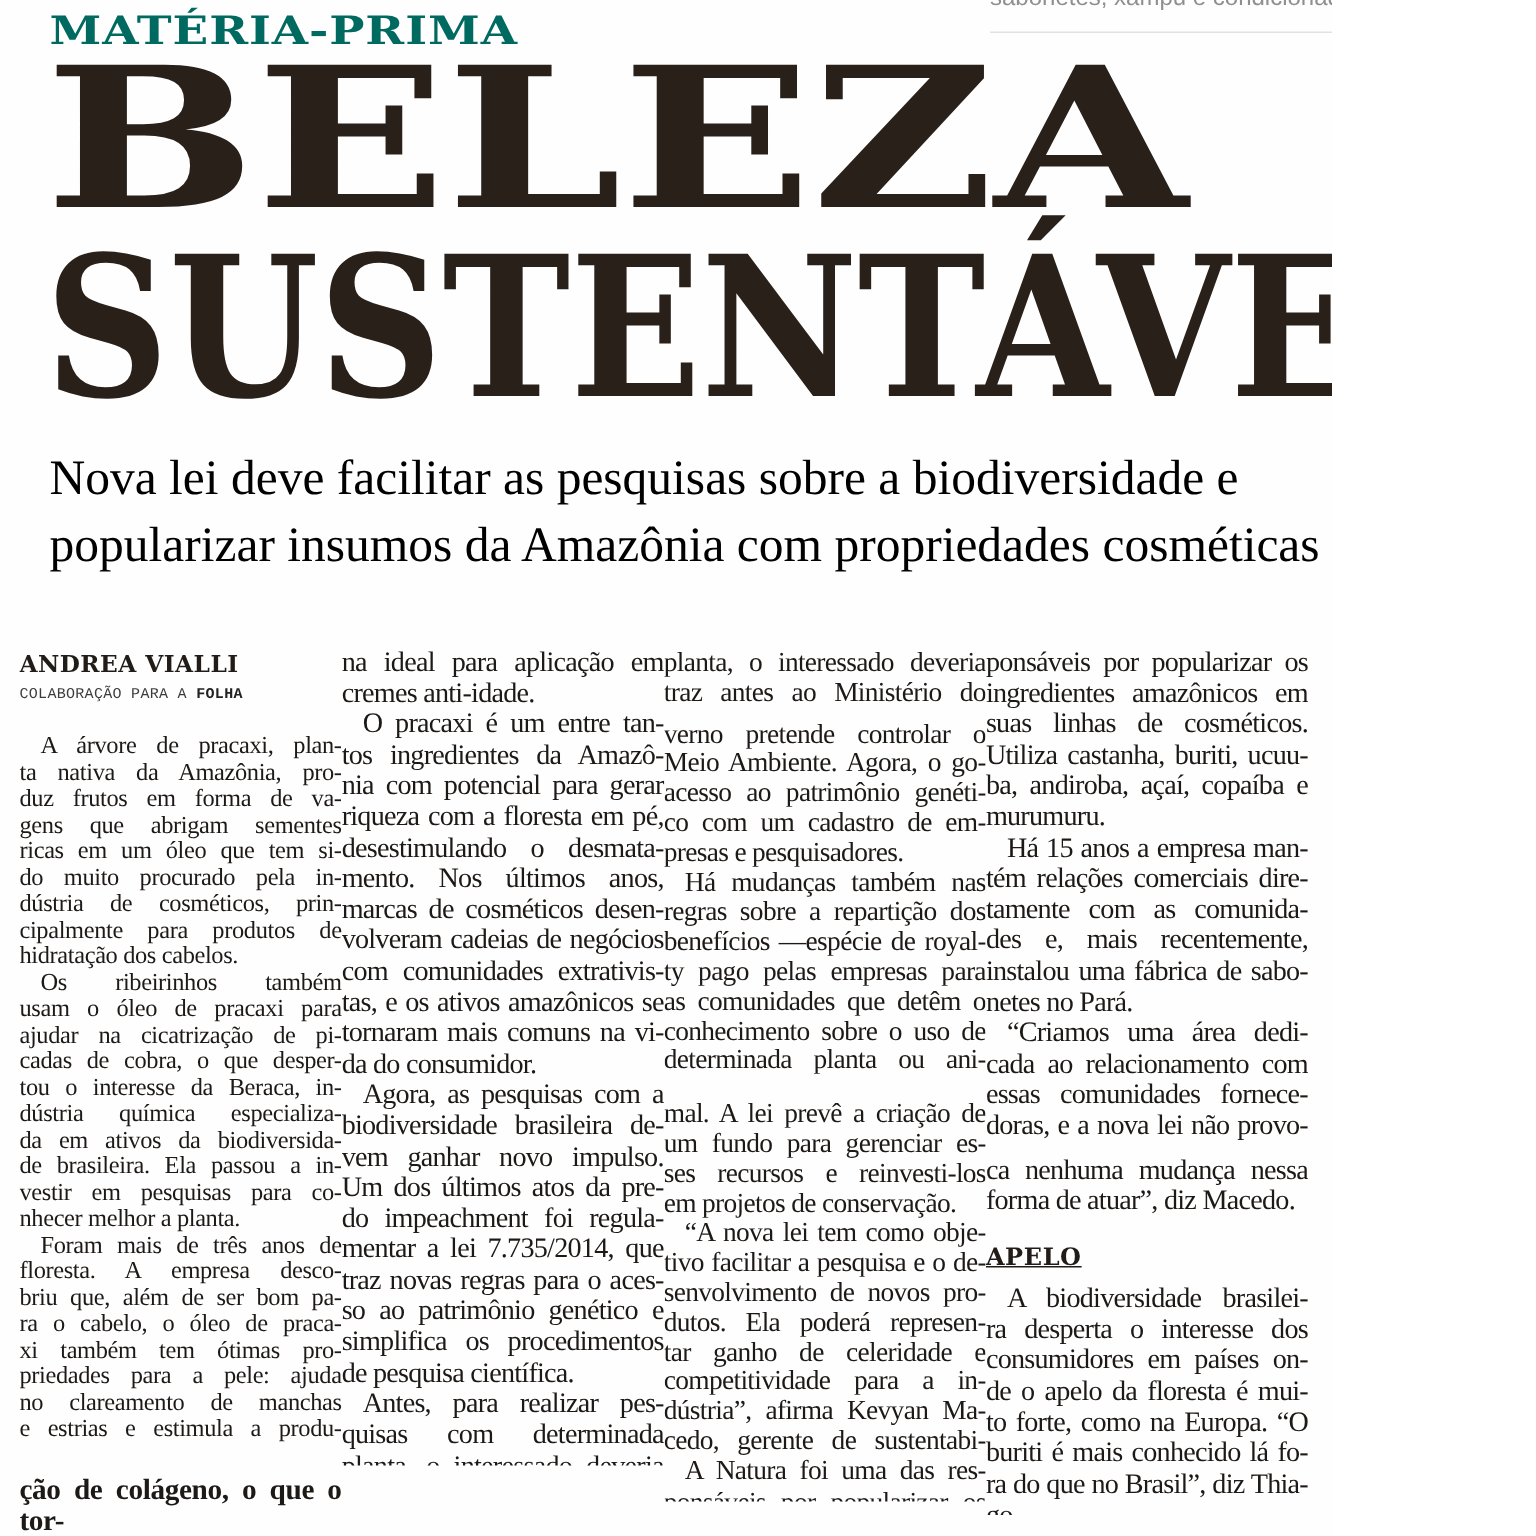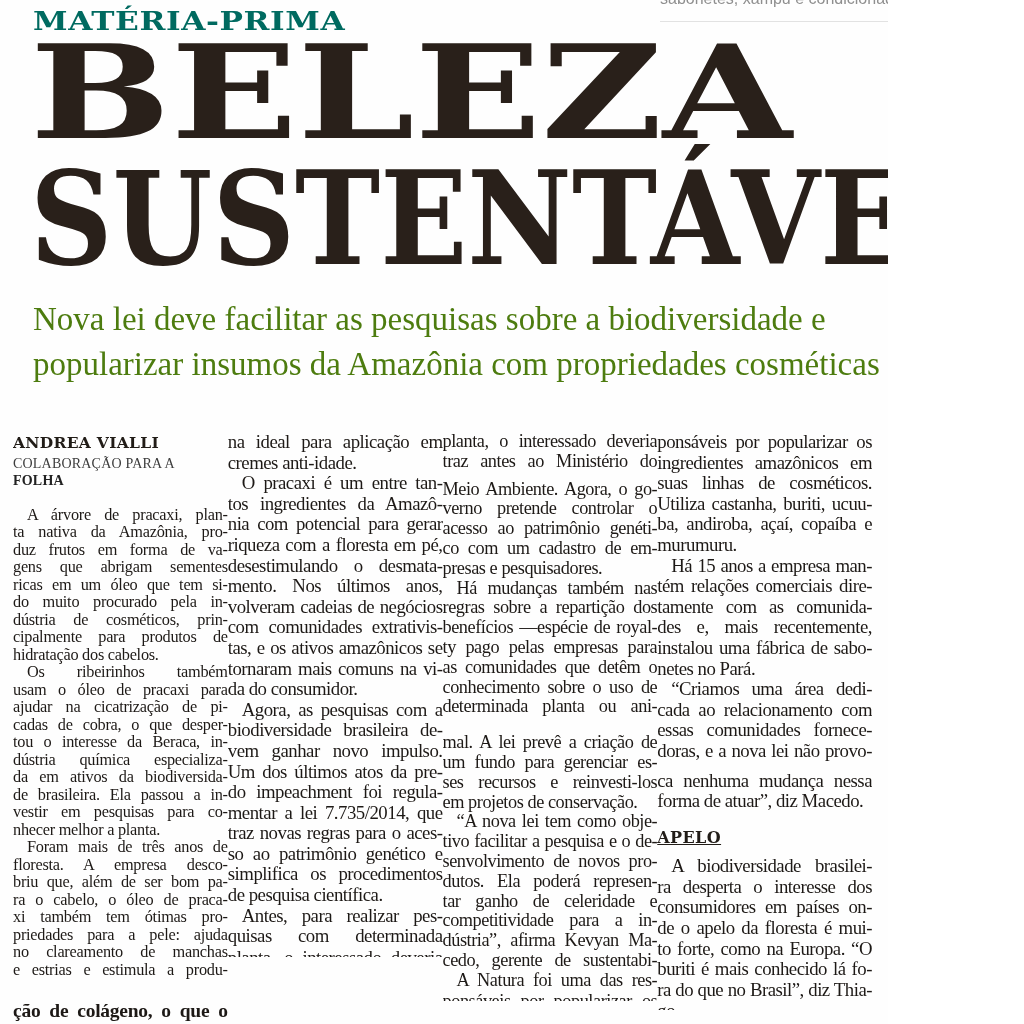--- a/index.html
+++ b/index.html
@@ -17,41 +17,41 @@
     color:var(--kicker,#006a60);transform:scaleX(1.2);transform-origin:left top;letter-spacing:0.5px;}
 
   
   .headline{position:absolute;top:30px;left:30px;font-family:"DejaVu Serif", serif;
     font-weight:bold;color:var(--headline,#29201a);line-height:126px;}
   .hl1{transform:scaleX(1.28);transform-origin:left top;font-size:130px;}
   .hl2{transform:scaleX(0.88);transform-origin:left top;font-size:130px;}
 
   
   .subtitle{position:absolute;top:297px;left:33px;width:960px;
-    font-size:33px;line-height:45px;color:#4d7c0f;}
+    font-size:33px;line-height:45px;color:#000000;}
 
   
   .columns{position:absolute;left:13px;right:16px;top:432px;bottom:0;
     display:grid;grid-template-columns:repeat(4,1fr);overflow:hidden;}
   .col{overflow:hidden;}
   .col1{font-size:16.3px;line-height:17.5px;letter-spacing:-0.25px;}
   .col2{font-size:18.8px;line-height:20.6px;letter-spacing:-0.5px;}
   .col3{font-size:18.3px;line-height:19.8px;letter-spacing:-0.45px;}
   .col4{font-size:18.8px;line-height:20.6px;letter-spacing:-0.5px;}
 
   .par{margin:0;}
   .par.big{font-size:19.5px;line-height:21px;font-weight:bold;}
   .line{text-align:left;}
   .line.just{text-align:justify;text-align-last:justify;}
   .line.ind{text-indent:14px;}
 
   .byline{margin:2px 0 16px 0;}
   .byline-author{font-family:"DejaVu Serif", serif;font-weight:bold;font-size:15.5px;
     letter-spacing:0.3px;color:#211c17;}
-  .byline-role{font-family:Liberation Serif, serif;font-size:14px;color:#3c3c3c;
+  .byline-role{font-family:Liberation Mono, monospace;font-size:10px;color:#3c3c3c;
     letter-spacing:0.2px;margin-top:3px;}
   .byline-role b{color:#222;}
 
   .subhead{font-family:"DejaVu Serif", serif;font-weight:bold;font-size:16px;
     letter-spacing:0.4px;margin:16px 0 8px 0;color:#211c17;text-decoration:underline;}
 
   .partial{height:9px;overflow:hidden;margin-top:1px;}
 </style>
 </head>
 <body>
@@ -124,20 +124,21 @@
           <div class="line just">na ideal para aplicação em</div>
           <div class="line">cremes anti-idade.</div>
         </div>
         <div class="par">
           <div class="line just ind">O pracaxi é um entre tan-</div>
           <div class="line just">tos ingredientes da Amazô-</div>
           <div class="line just">nia com potencial para gerar</div>
           <div class="line just">riqueza com a floresta em pé,</div>
           <div class="line just">desestimulando o desmata-</div>
           <div class="line just">mento. Nos últimos anos,</div>
+          <div class="line just">marcas de cosméticos desen-</div>
           <div class="line just">volveram cadeias de negócios</div>
           <div class="line just">com comunidades extrativis-</div>
           <div class="line just">tas, e os ativos amazônicos se</div>
           <div class="line just">tornaram mais comuns na vi-</div>
           <div class="line">da do consumidor.</div>
         </div>
         <div class="par">
           <div class="line just ind">Agora, as pesquisas com a</div>
           <div class="line just">biodiversidade brasileira de-</div>
           <div class="line just">vem ganhar novo impulso.</div>
@@ -156,22 +157,22 @@
         <div class="partial">
           <div class="line just">planta, o interessado deveria</div>
         </div>
       </div>
     <div class="col col3">
         <div class="par">
           <div class="line just">planta, o interessado deveria</div>
           <div class="line just">traz antes ao Ministério do</div>
         </div>
         <div class="par" style="margin-top: 8px;">
+          <div class="line just">verno pretende controlar o</div>
           <div class="line just">Meio Ambiente. Agora, o go-</div>
-          <div class="line just">verno pretende controlar o</div>
           <div class="line just">acesso ao patrimônio genéti-</div>
           <div class="line just">co com um cadastro de em-</div>
           <div class="line">presas e pesquisadores.</div>
         </div>
         <div class="par">
           <div class="line just ind">Há mudanças também nas</div>
           <div class="line just">regras sobre a repartição dos</div>
           <div class="line just">benefícios —espécie de royal-</div>
           <div class="line just">ty pago pelas empresas para</div>
           <div class="line just">as comunidades que detêm o</div>

